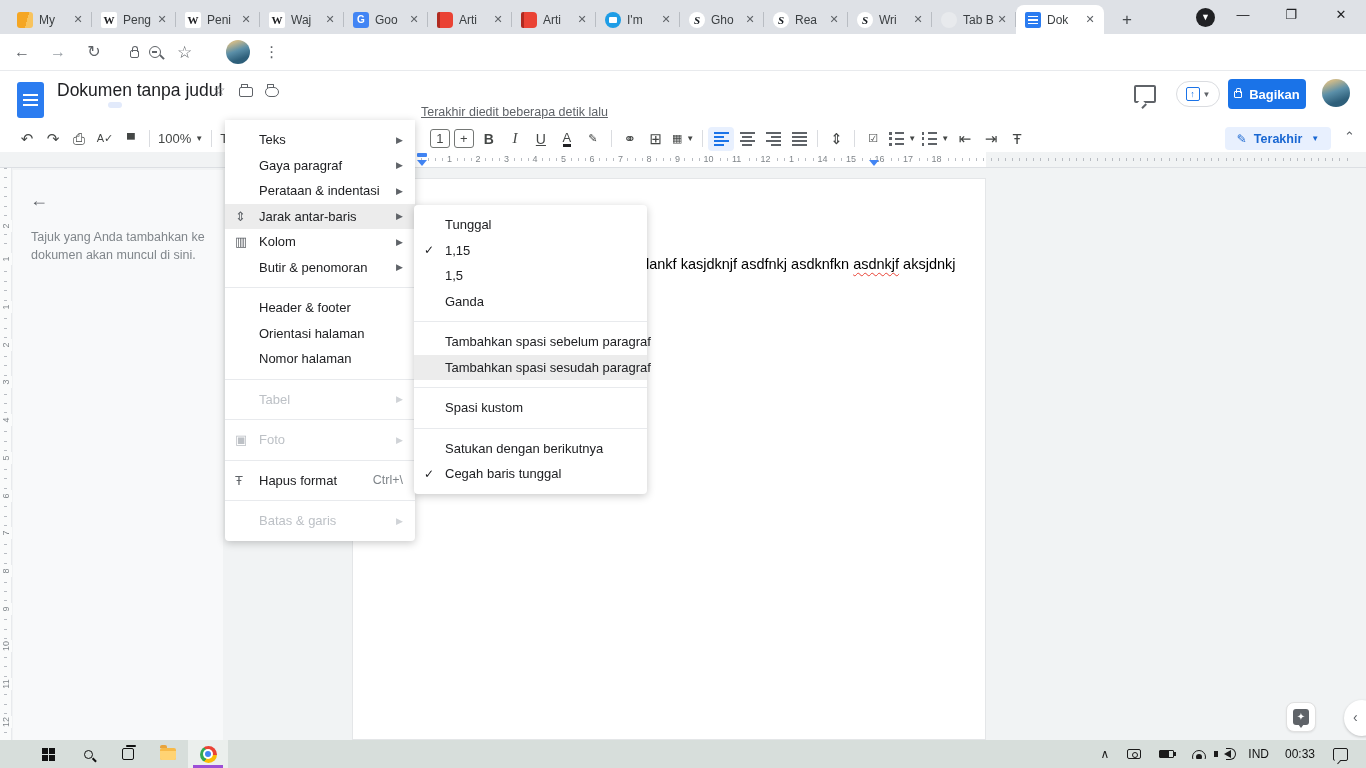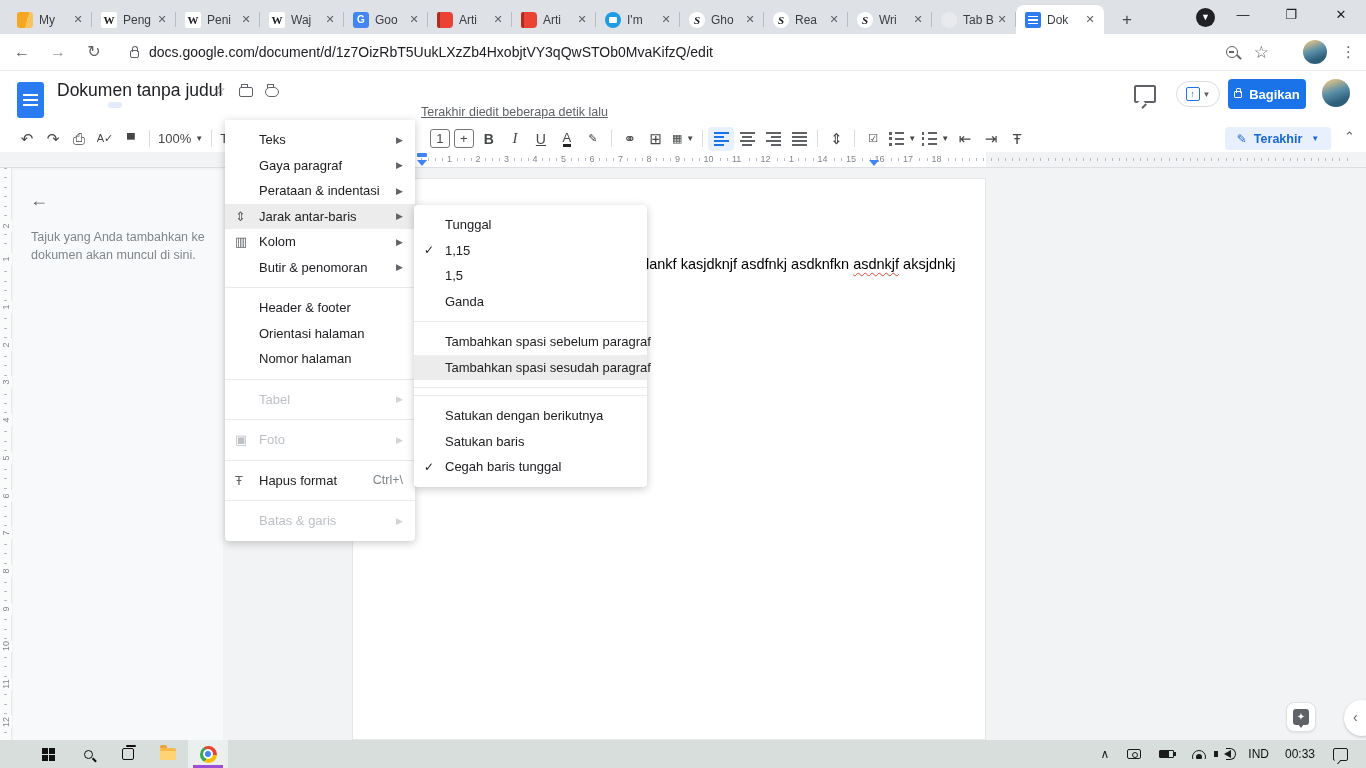--- a/index.html
+++ b/index.html
@@ -298,21 +298,20 @@
     <span class="winbtn" style="left:1220px">—</span>
     <span class="winbtn" style="left:1268px">❐</span>
     <span class="winbtn" style="left:1318px">✕</span>
   </div>
 
   <div class="addressbar">
     <span class="nav-ic">←</span>
     <span class="nav-ic dim">→</span>
     <span class="nav-ic">↻</span>
     <span class="lock-ic"></span>
-    <span class="url">docs.google.com/document/d/1z7OizRbT5UukLXzZb4HxobjtVY3qQwSTOb0MvaKifzQ/edit</span>
     <div class="addr-right">
       <span class="zoom-ic"></span>
       <span class="star-ic">☆</span>
       <span class="puzzle-ic"></span>
       <span class="avatar"></span>
       <span class="dots-ic">⋮</span>
     </div>
   </div>
 
   <div class="docs-header">
@@ -679,31 +678,31 @@
         <span class="lbl">Tambahkan spasi sebelum paragraf</span>
       </div>
       <div class="mi hover">
         <span class="chk"></span>
         <span class="lbl">Tambahkan spasi sesudah paragraf</span>
       </div>
       <div class="mi sep">
         <span class="chk"></span>
 
       </div>
+      <div class="mi">
+        <span class="chk"></span>
+        <span class="lbl">Spasi kustom</span>
+      </div>
       <div class="mi sep">
         <span class="chk"></span>
 
       </div>
       <div class="mi">
         <span class="chk"></span>
         <span class="lbl">Satukan dengan berikutnya</span>
-      </div>
-      <div class="mi">
-        <span class="chk"></span>
-        <span class="lbl">Satukan baris</span>
       </div>
       <div class="mi">
         <span class="chk">✓</span>
         <span class="lbl">Cegah baris tunggal</span>
       </div>
     </div>
 
   <div class="taskbar">
     <div class="tk-btn" style="margin-left:28px">
         <span class="start-ic"></span>

